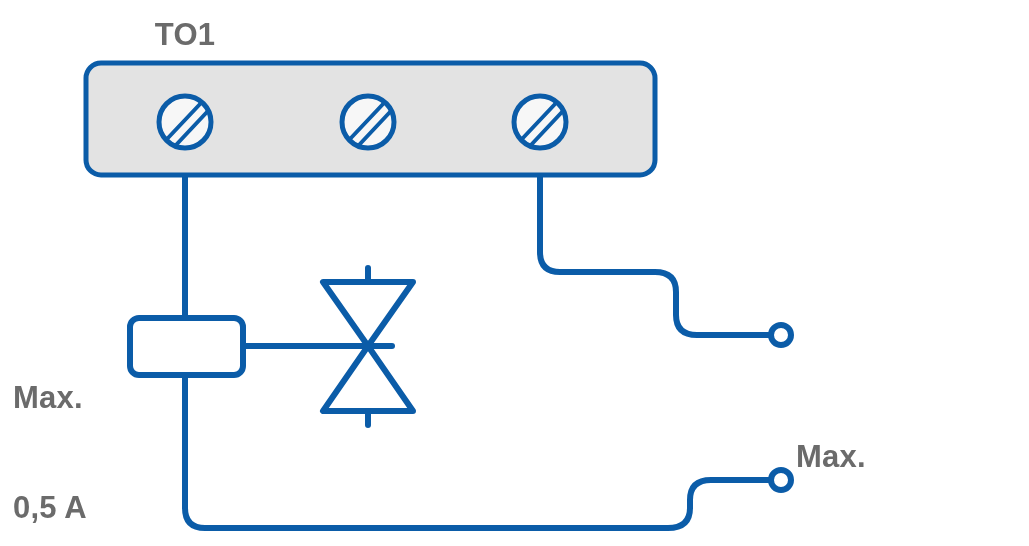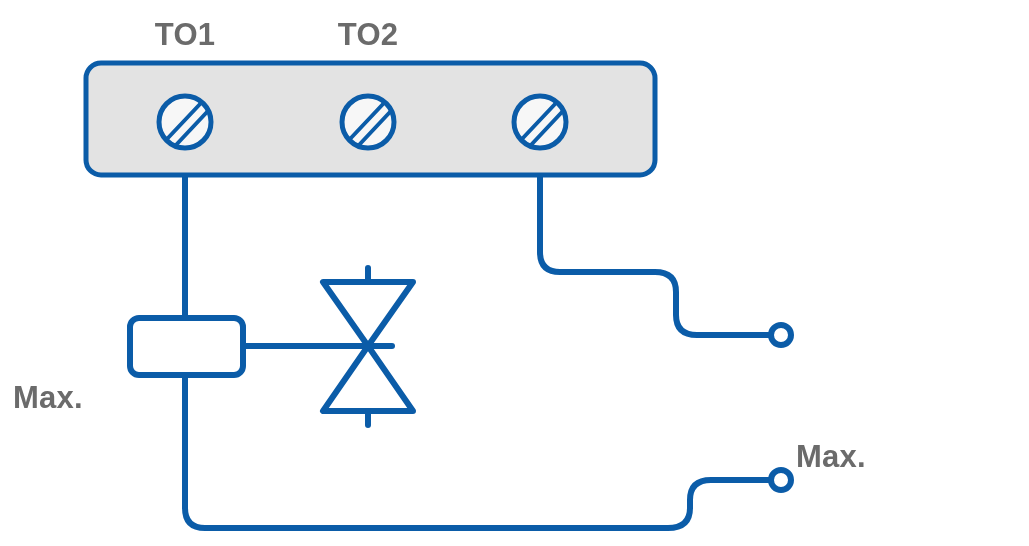--- a/index.html
+++ b/index.html
@@ -113,25 +113,25 @@
       </g>
     </g>
 
     <circle cx="781" cy="335" r="10" fill="#ffffff" stroke="#0b5ca8" stroke-width="6"></circle>
     <circle cx="781" cy="480" r="10" fill="#ffffff" stroke="#0b5ca8" stroke-width="6"></circle>
 
   </svg>
 
   <div class="label-text terminal-label" id="label-to1">TO1</div>
 
-  <div class="label-text terminal-label" id="label-to2">TO2</div>
 
 
   <div class="label-text" id="label-fuse">
     <div>Max.</div>
+    <div>0,5 A</div>
   </div>
 
   <div class="label-text" id="label-voltage">
     <div>Max.</div>
     
   </div>
 
 </div>
 
 </body></html>

